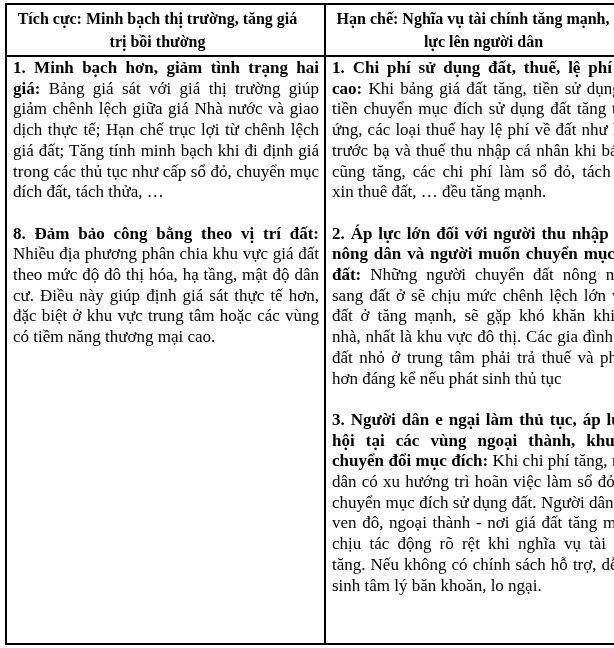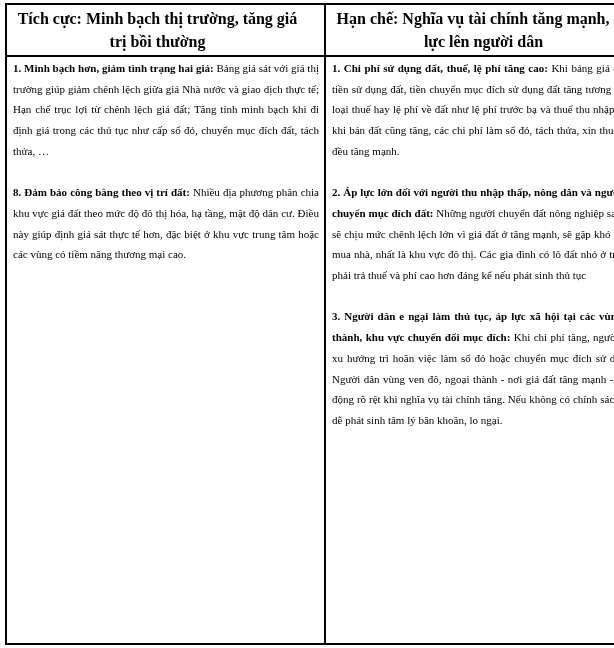--- a/index.html
+++ b/index.html
@@ -32,21 +32,21 @@
   table.cmp th {
     font-size: 16px;
     line-height: 23px;
     font-weight: bold;
     text-align: center;
     padding: 2px 22px 2px 6px;
     height: 36px;
     border-radius: 8px;
   }
   table.cmp td {
-    font-size: 11px;
+    font-size: 17px;
     line-height: 20.7px;
     text-align: justify;
     padding: 1px 5px 0 6px;
   }
   .col-left  { width: 289px; }
   .col-right { width: 303px; }
   td p {
     margin: 0 0 20.7px 0;
   }
   td p:last-child {

